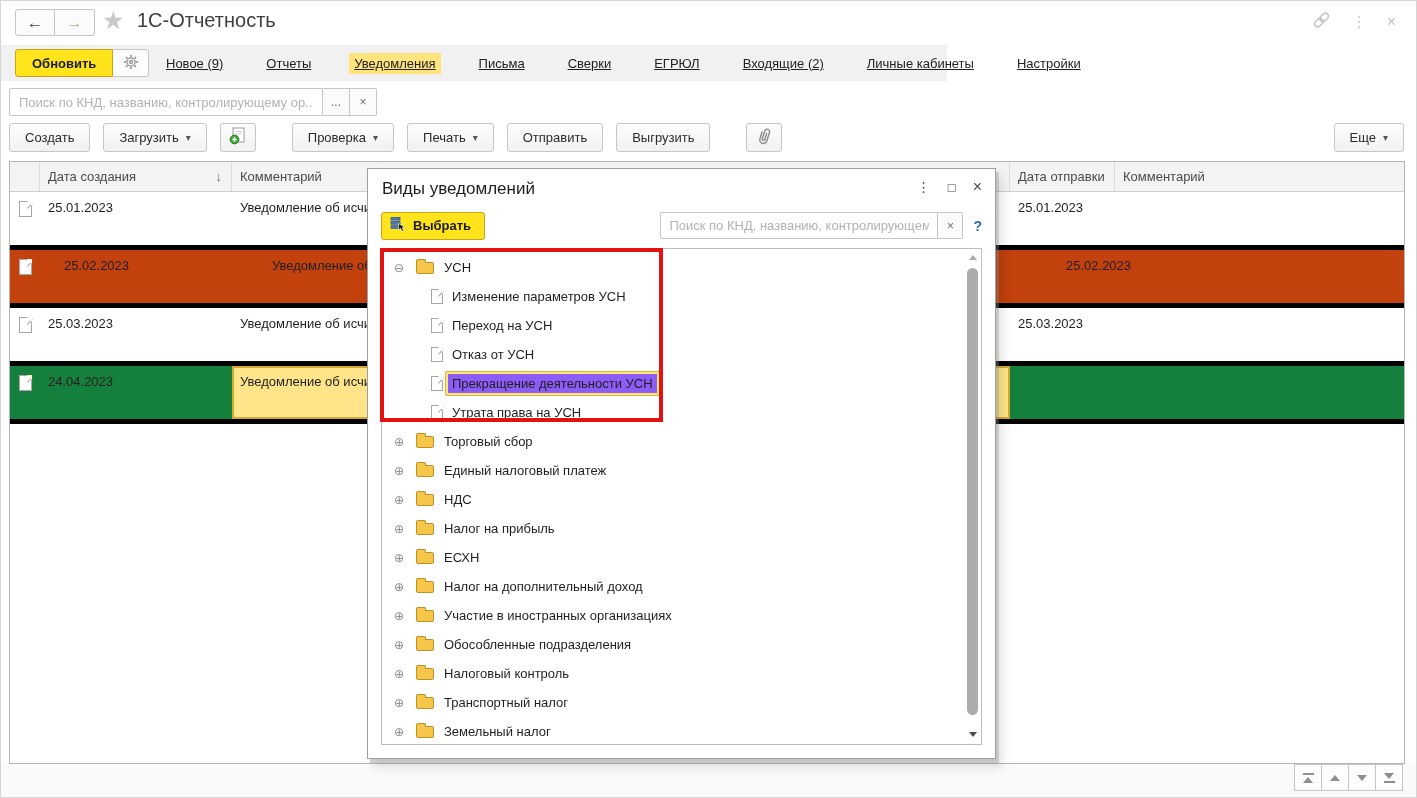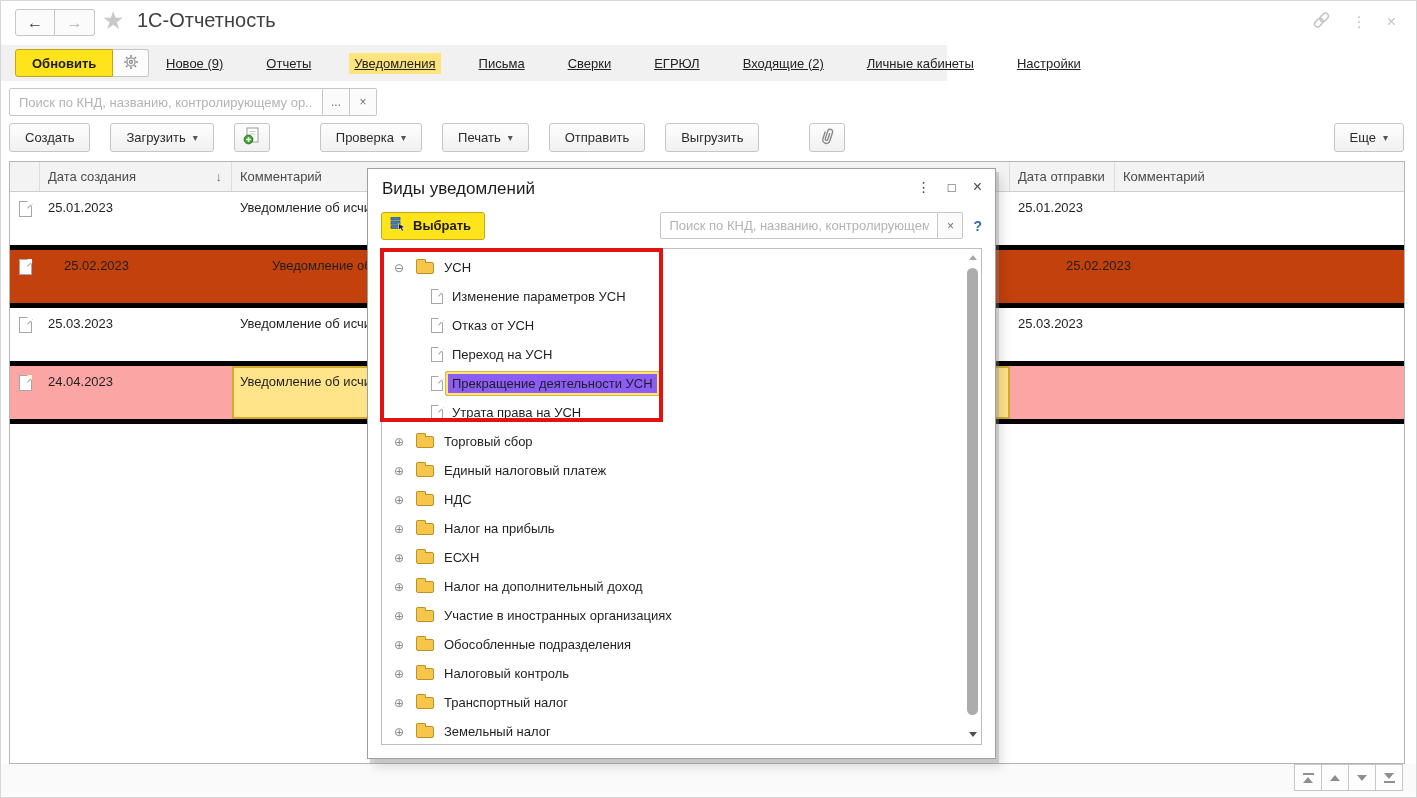--- a/index.html
+++ b/index.html
@@ -34,36 +34,36 @@
   .tab.active { background:#ffe47e; }
 
   
   .searchrow { position:absolute; top:87px; left:8px; display:flex; height:28px; }
   .search-input { width:314px; height:28px; border:1px solid #c6c6c6; border-radius:2px 0 0 2px; padding:0 9px; font-size:13px; color:#333; outline:none; }
   .search-input::placeholder { color:#b3b3b3; }
   .mini-btn { width:27px; height:28px; background:#fbfbfb; border:1px solid #c6c6c6; border-left:none; color:#707070; font-size:12px; }
   .mini-btn.last { border-radius:0 2px 2px 0; }
 
   
-  .toolbar { position:absolute; top:122px; left:8px; right:12px; display:flex; align-items:center; gap:20px; height:29px; }
+  .toolbar { position:absolute; top:122px; left:8px; right:12px; display:flex; align-items:center; gap:13px; height:29px; }
   .tb-btn { height:29px; padding:0 15px; background:linear-gradient(#fdfdfd,#f1f1f1); border:1px solid #c6c6c6; border-radius:3px; color:#2b2b2b; display:inline-flex; align-items:center; gap:7px; }
   .tb-btn .caret { font-size:10px; color:#555; }
   .tb-icon { width:36px; padding:0; justify-content:center; }
   .tb-gap { width:10px; }
   .tb-spacer { flex:1; }
 
   
   .grid { position:absolute; left:8px; top:160px; width:1396px; height:603px; border:1px solid #b5b5b5; background:#fff; overflow:hidden; }
   .grid-header { display:grid; grid-template-columns:30px 192px 778px 105px 1fr; height:30px; background:#f3f3f3; border-bottom:1px solid #cfcfcf; }
   .gh-cell { display:flex; align-items:center; padding:0 8px; color:#4a4a4a; border-right:1px solid #dcdcdc; position:relative; }
   .gh-cell:last-child { border-right:none; }
   .sort-ind { position:absolute; right:9px; color:#6f6f6f; font-size:13px; }
   .grid-row { display:grid; grid-template-columns:30px 192px 778px 105px 1fr; height:58px; border-bottom:5px solid #000000; background:#fff; }
   .grid-row.alt { background:#c2410c;gap:16px; }
-  .grid-row.selected { background:#fca5a5; --bg:#fff5ce; }
+  .grid-row.selected { background:#15803d; --bg:#fff5ce; }
   .g-cell { padding:8px 8px 0 8px; color:#1f1f1f; overflow:hidden; white-space:nowrap; }
   .g-cell.icon-cell { padding:8px 0 0 9px; }
   .name-sel { background:#ffe48a; box-shadow:inset 0 0 0 2px #d3a92f; --bg:#ffe48a; }
 
   
   .doc { display:inline-block; width:13px; height:16px; background:#fff; border:1px solid #a6a6a6; position:relative; vertical-align:middle; }
   .doc::after { content:""; position:absolute; top:-1px; right:-1px; width:0; height:0; border-top:5px solid var(--bg,#fff); border-left:5px solid transparent; }
   .doc::before { content:""; position:absolute; top:1px; right:-1px; width:7px; height:1px; background:#a6a6a6; transform:rotate(-45deg); transform-origin:right top; }
   .doc.small { width:12px; height:15px; }
 
@@ -336,25 +336,25 @@
         <span class="expander">⊖</span>
         <span class="folder"></span>
         <span class="tree-label">УСН</span>
       </div>
       <div class="tree-row child">
         <span class="doc small"></span>
         <span class="tree-label">Изменение параметров УСН</span>
       </div>
       <div class="tree-row child">
         <span class="doc small"></span>
-        <span class="tree-label">Отказ от УСН</span>
+        <span class="tree-label">Переход на УСН</span>
       </div>
       <div class="tree-row child">
         <span class="doc small"></span>
-        <span class="tree-label">Переход на УСН</span>
+        <span class="tree-label">Отказ от УСН</span>
       </div>
       <div class="tree-row child">
         <span class="doc small"></span>
         <span class="tree-label sel">Прекращение деятельности УСН</span>
       </div>
       <div class="tree-row child">
         <span class="doc small"></span>
         <span class="tree-label">Утрата права на УСН</span>
       </div>
 

